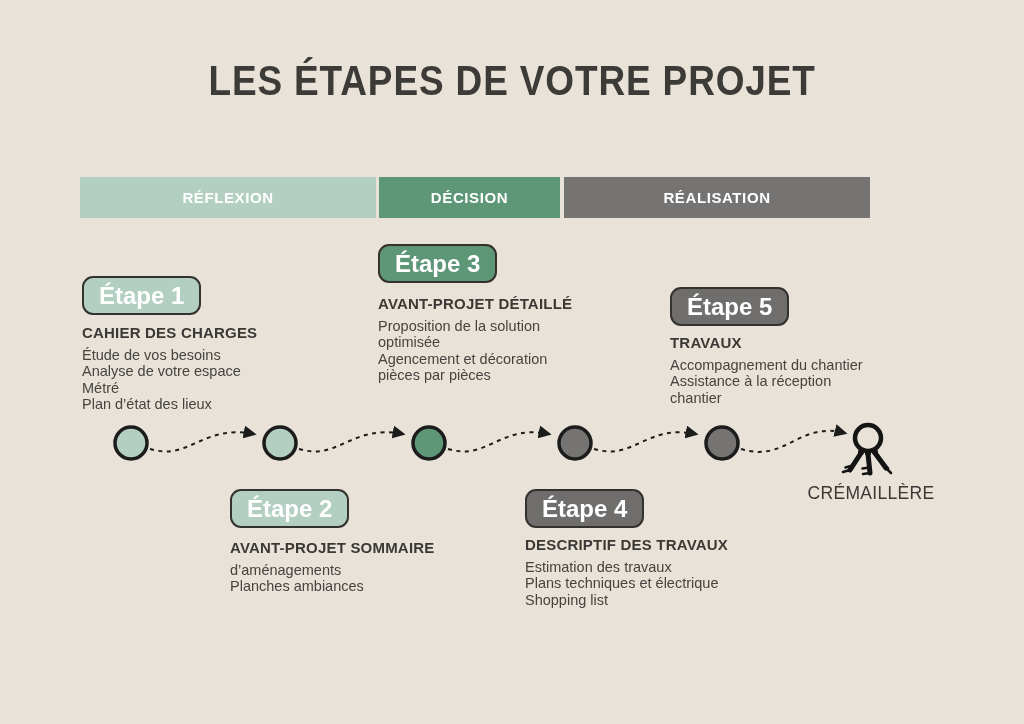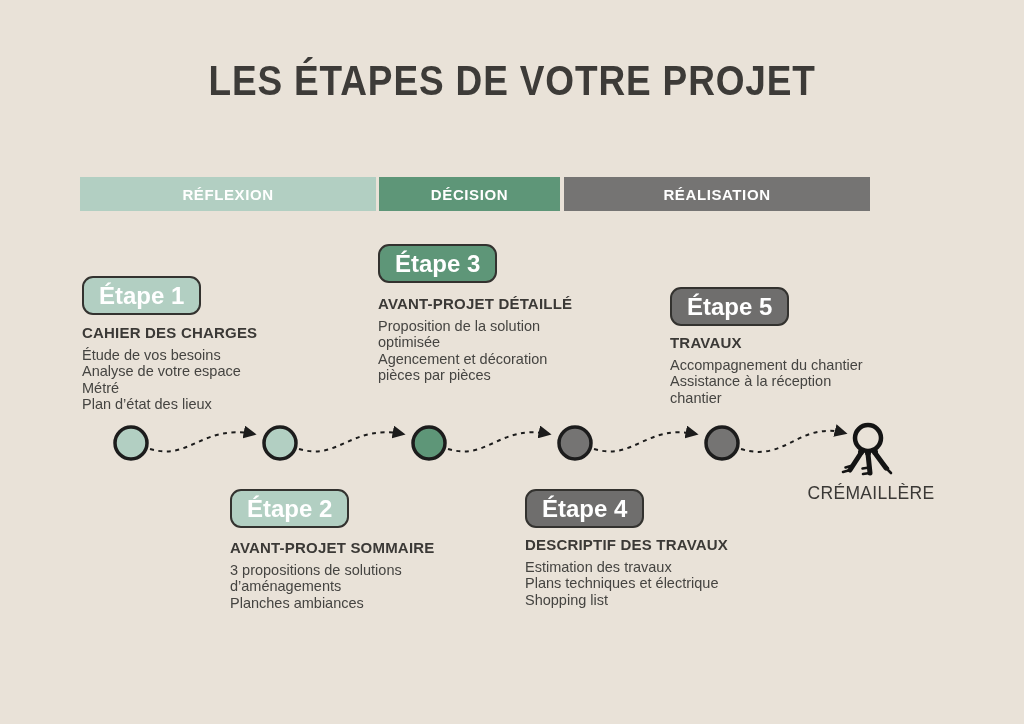--- a/index.html
+++ b/index.html
@@ -28,21 +28,21 @@
     letter-spacing: 1px;
     transform: scaleX(0.86);
     transform-origin: center;
     white-space: nowrap;
   }
 
   
   .phase-bar {
     position: absolute;
     top: 177px;
-    height: 34px;
+    height: 41px;
     display: flex;
     align-items: center;
     justify-content: center;
     color: #ffffff;
     font-weight: bold;
     font-size: 15px;
     letter-spacing: 0.6px;
   }
   .phase-reflexion   { left: 80px;  width: 296px; background: #b2cfc2; }
   .phase-decision    { left: 379px; width: 181px; background: #5e9678; }
@@ -127,21 +127,20 @@
   <div class="step-text block-1">
     <div class="heading">CAHIER DES CHARGES</div>
     <div>Étude de vos besoins</div>
     <div>Analyse de votre espace</div>
     <div>Métré</div>
     <div>Plan d’état des lieux</div>
   </div>
 
   <div class="step-text block-2">
     <div class="heading">AVANT-PROJET SOMMAIRE</div>
-    <div>3 propositions de solutions</div>
     <div>d’aménagements</div>
     <div>Planches ambiances</div>
   </div>
 
   <div class="step-text block-3">
     <div class="heading">AVANT-PROJET DÉTAILLÉ</div>
     <div>Proposition de la solution</div>
     <div>optimisée</div>
     <div>Agencement et décoration</div>
     <div>pièces par pièces</div>

